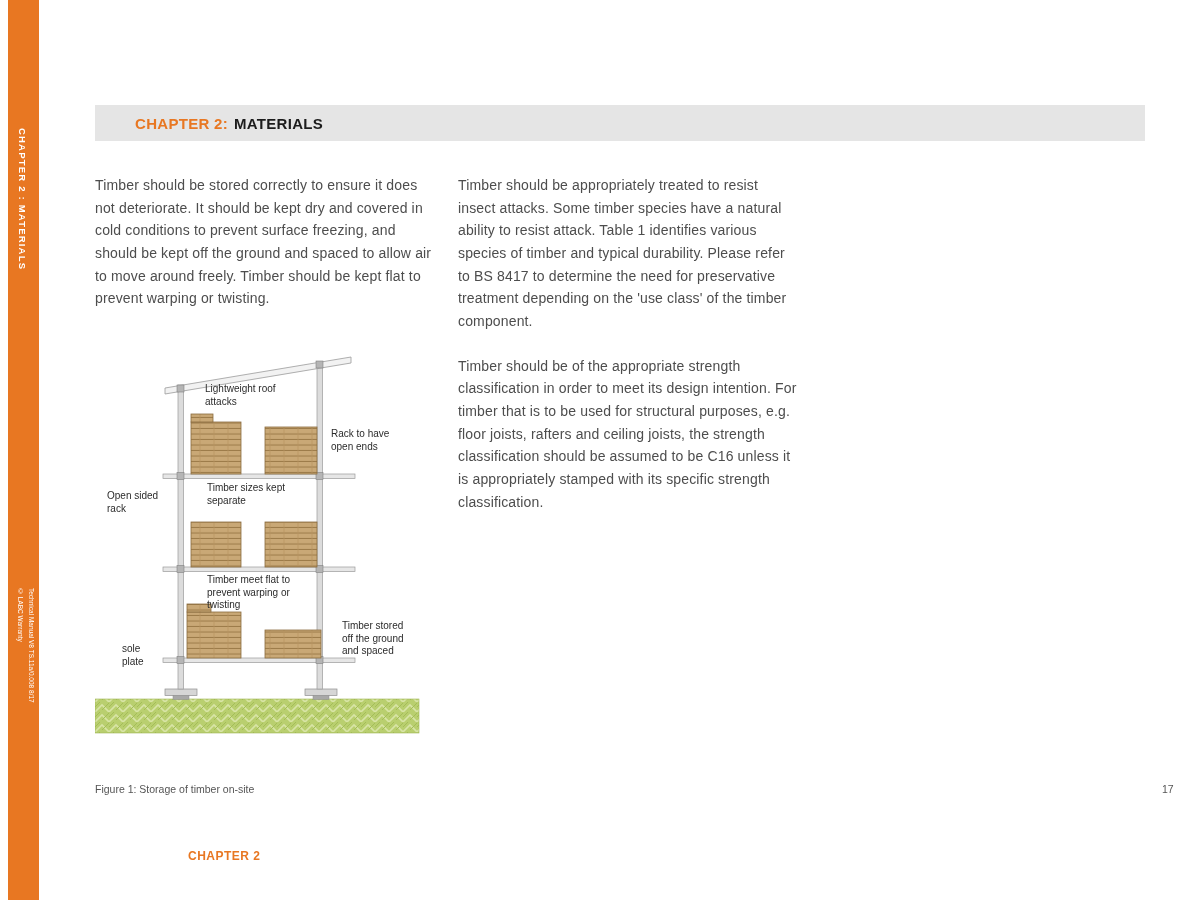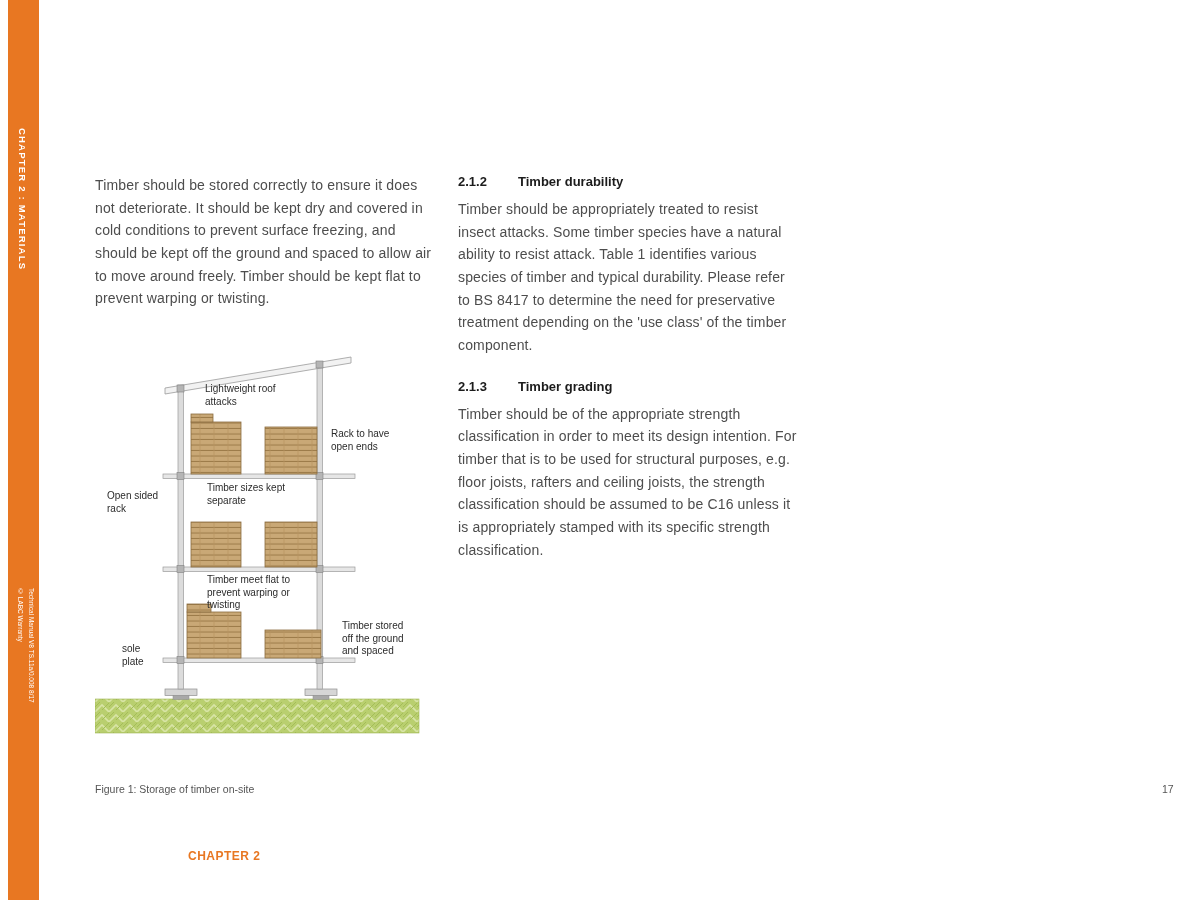--- a/index.html
+++ b/index.html
@@ -45,36 +45,32 @@
 <div class="page">
 
   <div class="sidebar">
     <div class="sidebar-top">CHAPTER 2 : MATERIALS</div>
     <div class="sidebar-bottom">
       <span>Technical Manual V8 TS.11a/0.008 8/17</span>
       <span>© LABC Warranty</span>
     </div>
   </div>
 
+  <div class="header-bar">
+    <span class="chapter-orange">CHAPTER 2:</span>
+    <span class="chapter-black">MATERIALS</span>
+  </div>
 
   <div class="col col-left">
     <p class="body-text">Timber should be stored correctly to ensure it does not deteriorate. It should be kept dry and covered in cold conditions to prevent surface freezing, and should be kept off the ground and spaced to allow air to move around freely. Timber should be kept flat to prevent warping or twisting.</p>
   </div>
 
   <div class="col col-right">
-    <div class="section-heading">
-      <span class="sec-num">2.1.2</span>
-      <span class="sec-title">Timber durability</span>
-    </div>
     <p class="body-text">Timber should be appropriately treated to resist insect attacks. Some timber species have a natural ability to resist attack. Table 1 identifies various species of timber and typical durability. Please refer to BS 8417 to determine the need for preservative treatment depending on the 'use class' of the timber component.</p>
 
-    <div class="section-heading">
-      <span class="sec-num">2.1.3</span>
-      <span class="sec-title">Timber grading</span>
-    </div>
     <p class="body-text">Timber should be of the appropriate strength classification in order to meet its design intention. For timber that is to be used for structural purposes, e.g. floor joists, rafters and ceiling joists, the strength classification should be assumed to be C16 unless it is appropriately stamped with its specific strength classification.</p>
   </div>
 
   <div class="figure">
     <svg viewBox="0 0 330 388" width="330" height="388">
       <defs>
         <pattern id="planks" width="14" height="5.5" patternUnits="userSpaceOnUse">
           <rect width="14" height="5.5" fill="#c9a876"></rect>
           <rect y="4.5" width="14" height="1" fill="#9b7a48"></rect>
           <rect x="6.5" y="0" width="1" height="5.5" fill="#b8945f" opacity="0.7"></rect>

